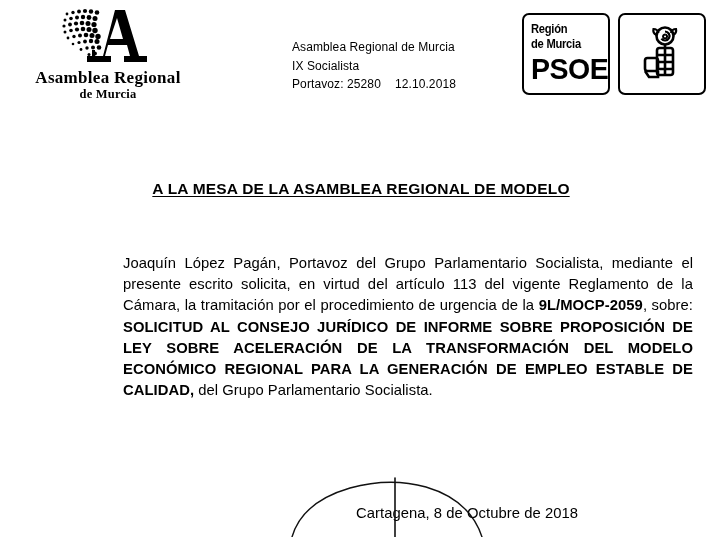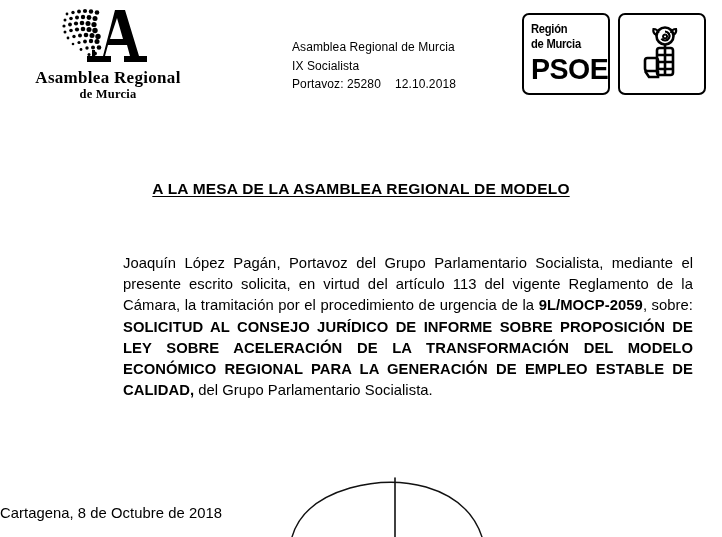--- a/index.html
+++ b/index.html
@@ -148,21 +148,21 @@
   .body-text b {
     font-weight: bold;
   }
 
   
   .closing {
     position: absolute;
     left: 0;
     top: 505px;
     width: 578px;
-    text-align: left;
+    text-align: right;
     font-size: 14.8px;
     letter-spacing: 0.05px;
   }
 
   
   .signature {
     position: absolute;
     left: 230px;
     top: 460px;
     width: 300px;

